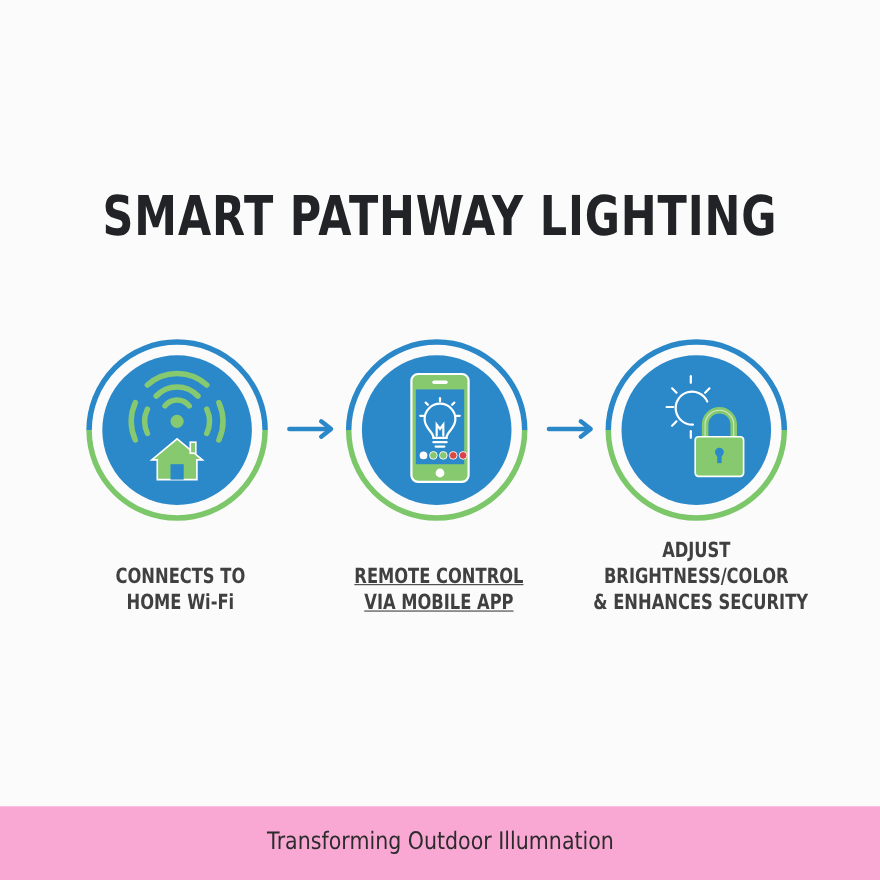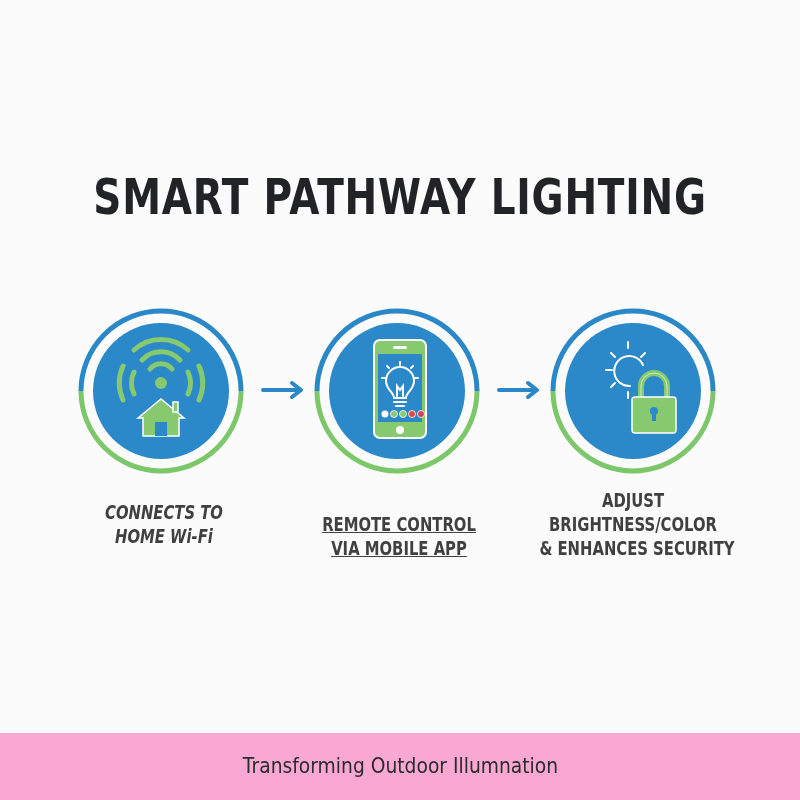--- a/index.html
+++ b/index.html
@@ -104,21 +104,21 @@
       <line x1="78" y1="84" x2="78" y2="90"></line>
     </g>
     <path d="M 91 89 L 91 78 A 13 13 0 0 1 117 78 L 117 89" fill="none" stroke="#86c96f" stroke-width="6"></path>
     <path d="M 91 89 L 91 78 A 13 13 0 0 1 117 78 L 117 89" fill="none" stroke="#ffffff" stroke-width="1" opacity="0.6"></path>
     <rect x="82" y="89" width="44" height="36" rx="3" fill="#86c96f" stroke="#ffffff" stroke-width="1.5"></rect>
     <circle cx="104" cy="103" r="4" fill="#2b88c9"></circle>
     <rect x="102" y="103" width="4" height="10" fill="#2b88c9"></rect>
   </svg>
 </div>
 
-<div class="caption" style="left:44px; top:500px;font-style:italic;">
+<div class="caption" style="left:44px; top:512px;">
   <span>CONNECTS TO</span>
   <span>HOME Wi-Fi</span>
 </div>
 <div class="caption" style="left:279px; top:512px;text-decoration:underline;">
   <span>REMOTE CONTROL</span>
   <span>VIA MOBILE APP</span>
 </div>
 <div class="caption" style="left:513px; top:488px;">
   <span>ADJUST</span>
   <span>BRIGHTNESS/COLOR</span>

